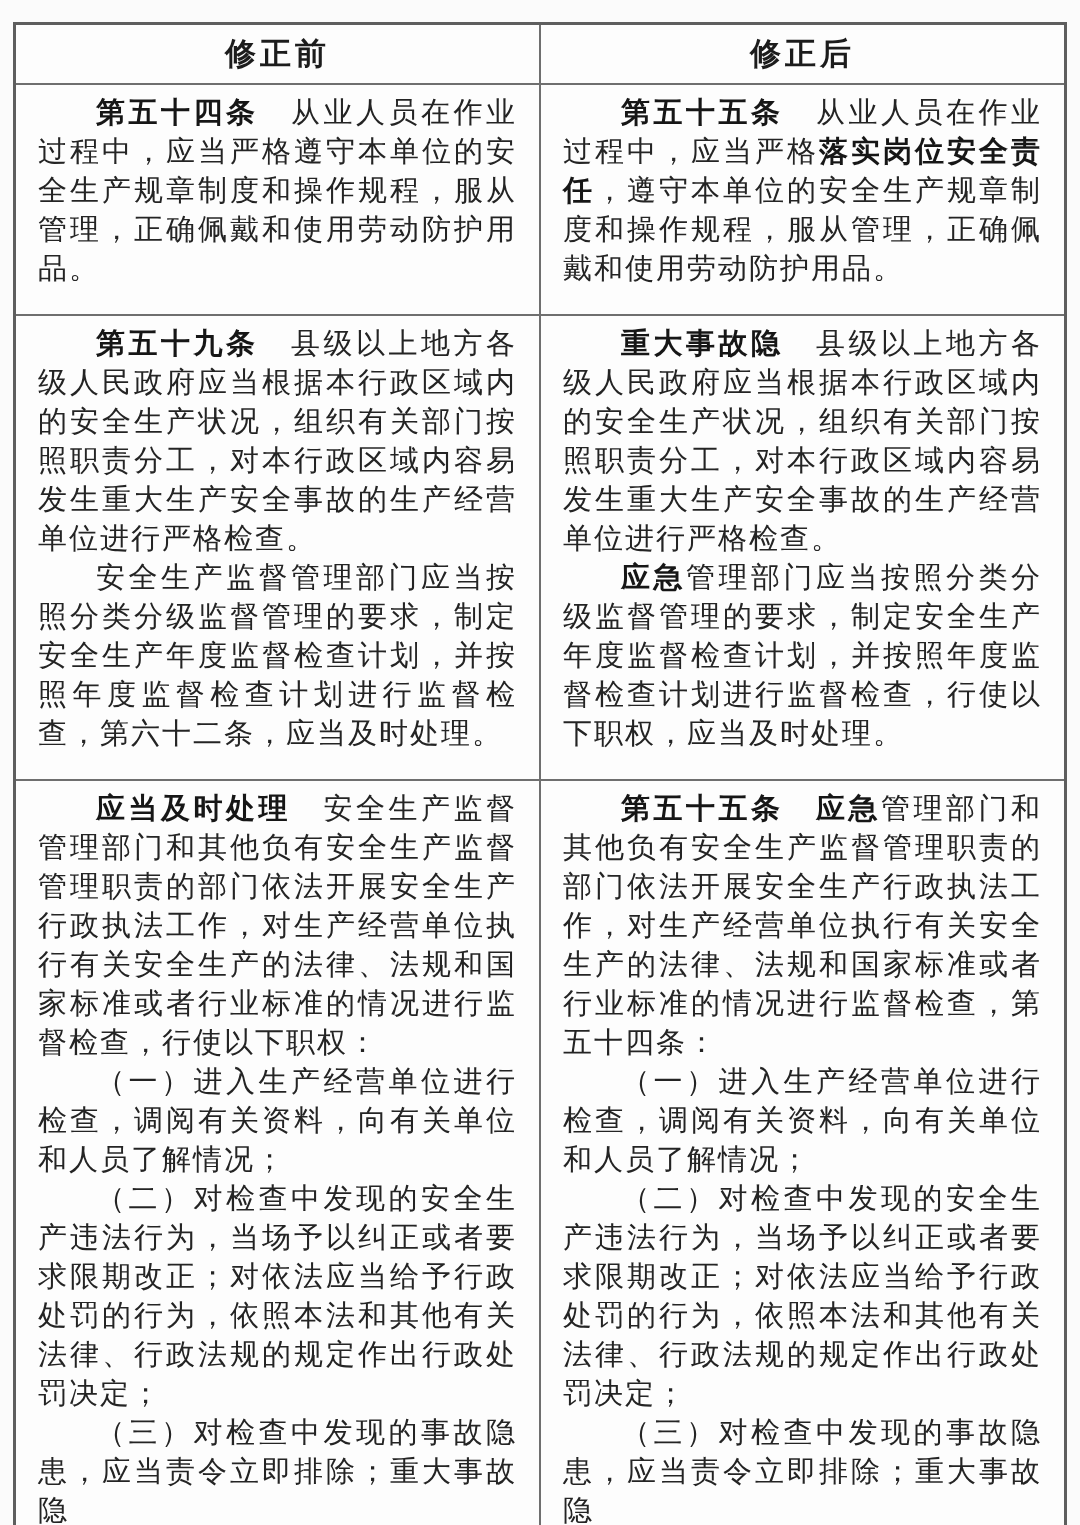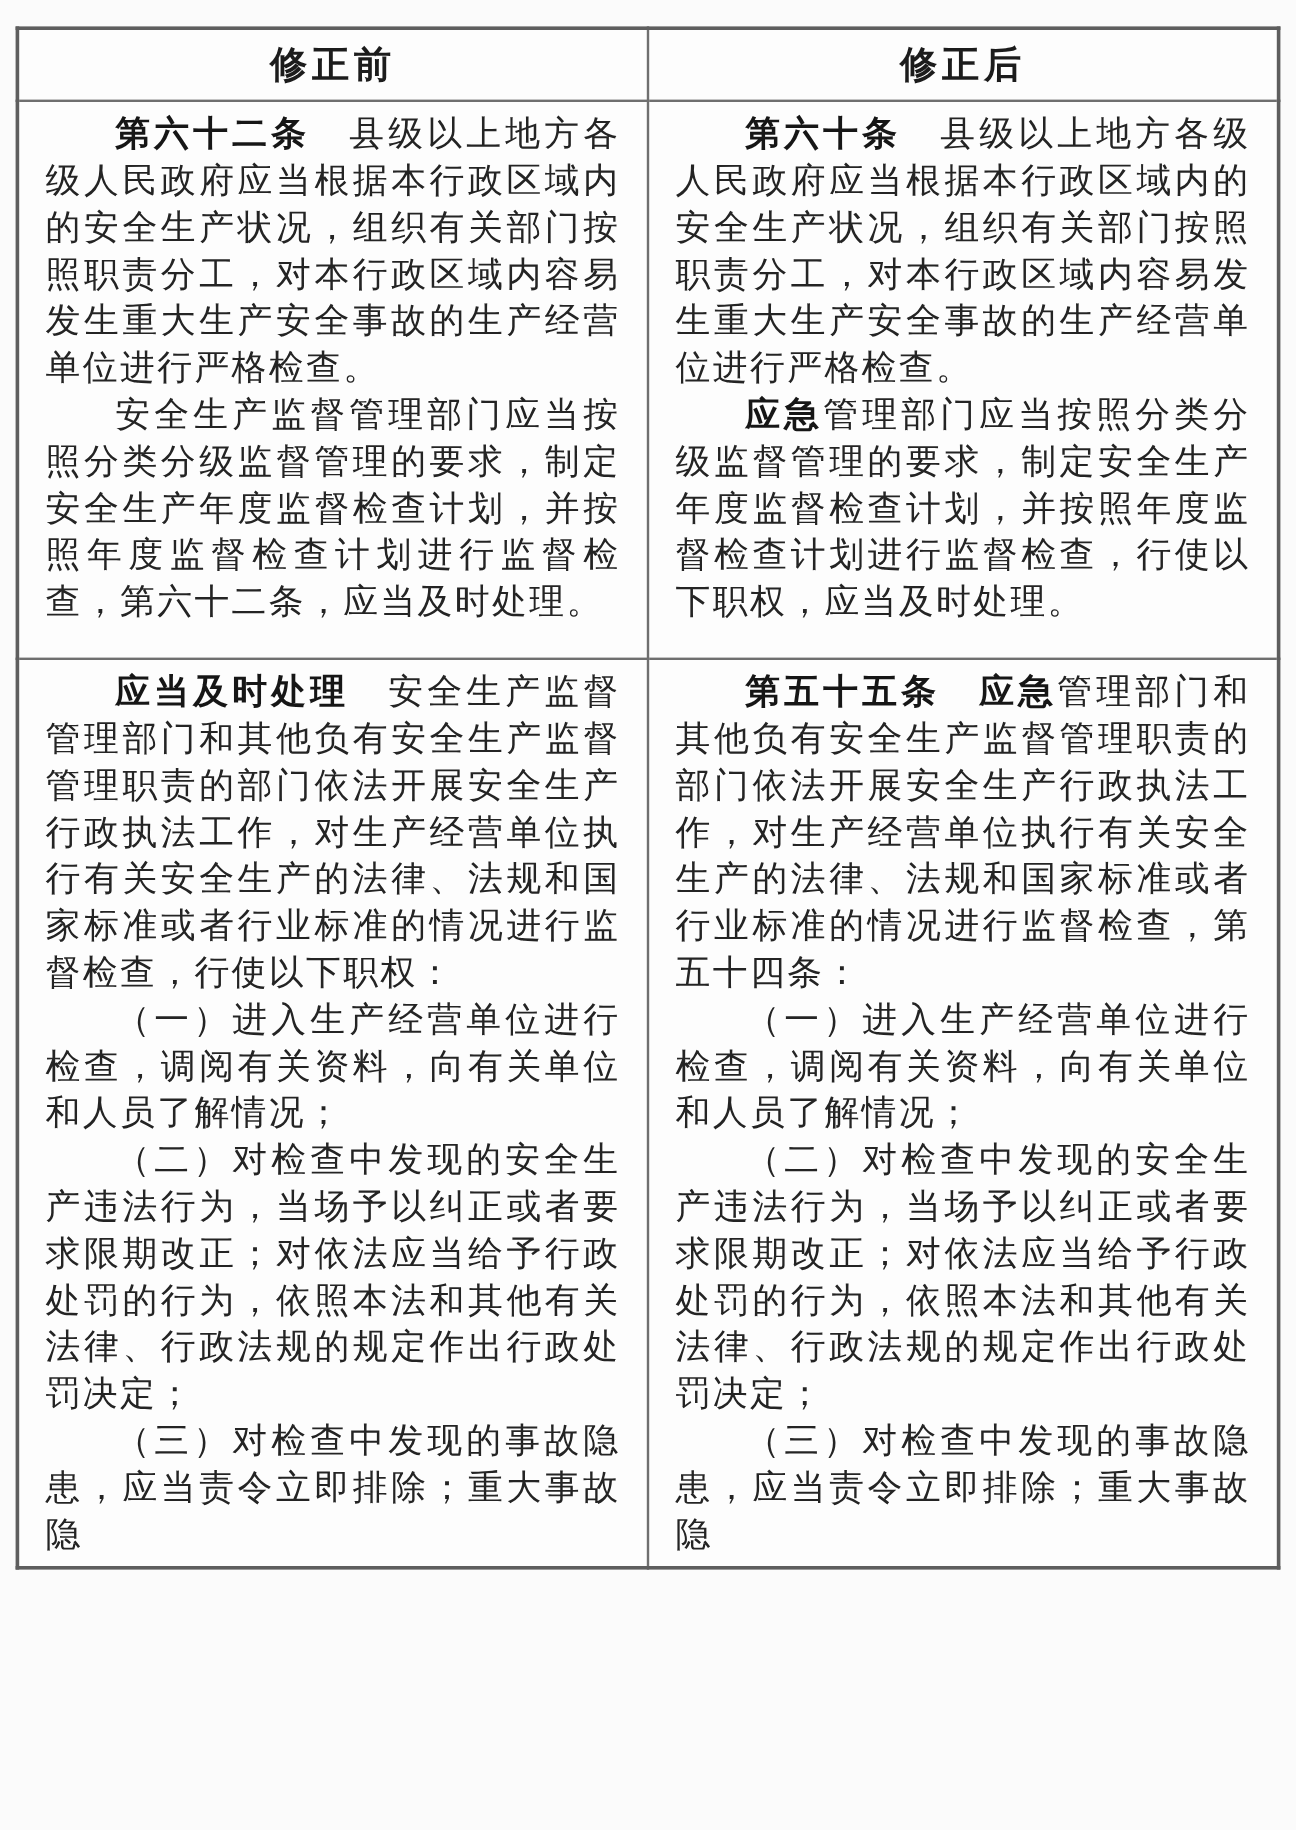--- a/index.html
+++ b/index.html
@@ -70,25 +70,33 @@
   <table class="cmp">
     <thead>
       <tr>
         <th>修正前</th>
         <th>修正后</th>
       </tr>
     </thead>
     <tbody>
         <tr>
           <td>
-            <p class="para"><b class="emph">第六十二条</b><span>　县级以上地方各级人民政府应当根据本行政区域内的安全生产状况，组织有关部门按照职责分工，对本行政区域内容易发生重大生产安全事故的生产经营单位进行严格检查。</span></p>
+            <p class="para"><b class="emph">第五十四条</b><span>　从业人员在作业过程中，应当严格遵守本单位的安全生产规章制度和操作规程，服从管理，正确佩戴和使用劳动防护用品。</span></p>
+          </td>
+          <td>
+            <p class="para"><b class="emph">第五十五条</b><span>　从业人员在作业过程中，应当严格</span><b class="emph">落实岗位安全责任</b><span>，遵守本单位的安全生产规章制度和操作规程，服从管理，正确佩戴和使用劳动防护用品。</span></p>
+          </td>
+        </tr>
+        <tr>
+          <td>
+            <p class="para"><b class="emph">第五十九条</b><span>　县级以上地方各级人民政府应当根据本行政区域内的安全生产状况，组织有关部门按照职责分工，对本行政区域内容易发生重大生产安全事故的生产经营单位进行严格检查。</span></p>
             <p class="para"><span>安全生产监督管理部门应当按照分类分级监督管理的要求，制定安全生产年度监督检查计划，并按照年度监督检查计划进行监督检查，第六十二条，应当及时处理。</span></p>
           </td>
           <td>
-            <p class="para"><b class="emph">第六十条</b><span>　县级以上地方各级人民政府应当根据本行政区域内的安全生产状况，组织有关部门按照职责分工，对本行政区域内容易发生重大生产安全事故的生产经营单位进行严格检查。</span></p>
+            <p class="para"><b class="emph">重大事故隐</b><span>　县级以上地方各级人民政府应当根据本行政区域内的安全生产状况，组织有关部门按照职责分工，对本行政区域内容易发生重大生产安全事故的生产经营单位进行严格检查。</span></p>
             <p class="para"><b class="emph">应急</b><span>管理部门应当按照分类分级监督管理的要求，制定安全生产年度监督检查计划，并按照年度监督检查计划进行监督检查，行使以下职权，应当及时处理。</span></p>
           </td>
         </tr>
         <tr>
           <td>
             <p class="para"><b class="emph">应当及时处理</b><span>　安全生产监督管理部门和其他负有安全生产监督管理职责的部门依法开展安全生产行政执法工作，对生产经营单位执行有关安全生产的法律、法规和国家标准或者行业标准的情况进行监督检查，行使以下职权：</span></p>
             <p class="para"><span>（一）进入生产经营单位进行检查，调阅有关资料，向有关单位和人员了解情况；</span></p>
             <p class="para"><span>（二）对检查中发现的安全生产违法行为，当场予以纠正或者要求限期改正；对依法应当给予行政处罚的行为，依照本法和其他有关法律、行政法规的规定作出行政处罚决定；</span></p>
             <p class="para"><span>（三）对检查中发现的事故隐患，应当责令立即排除；重大事故隐</span></p>
           </td>

